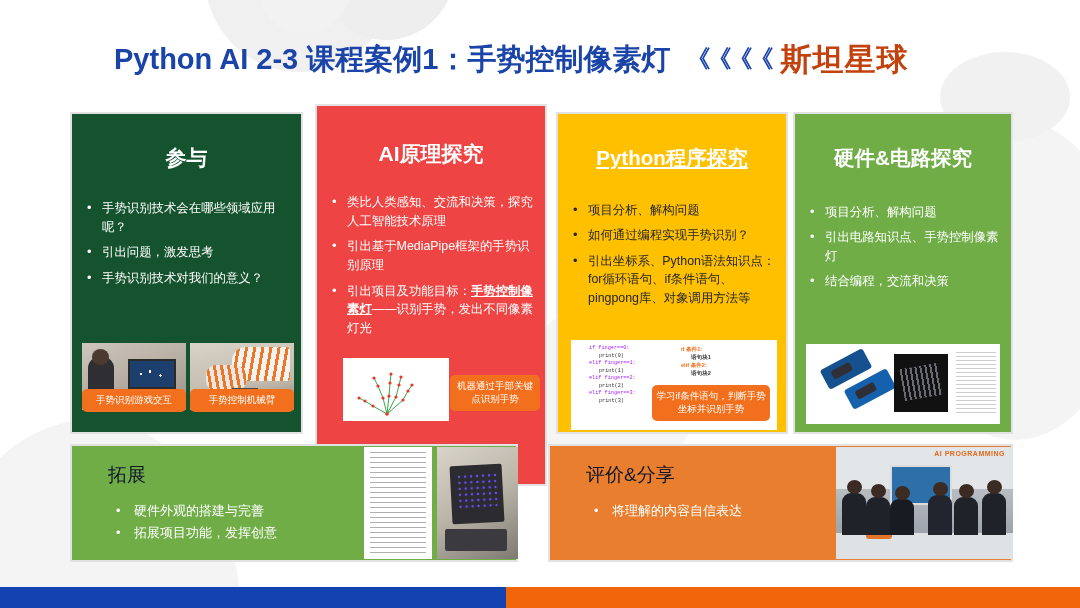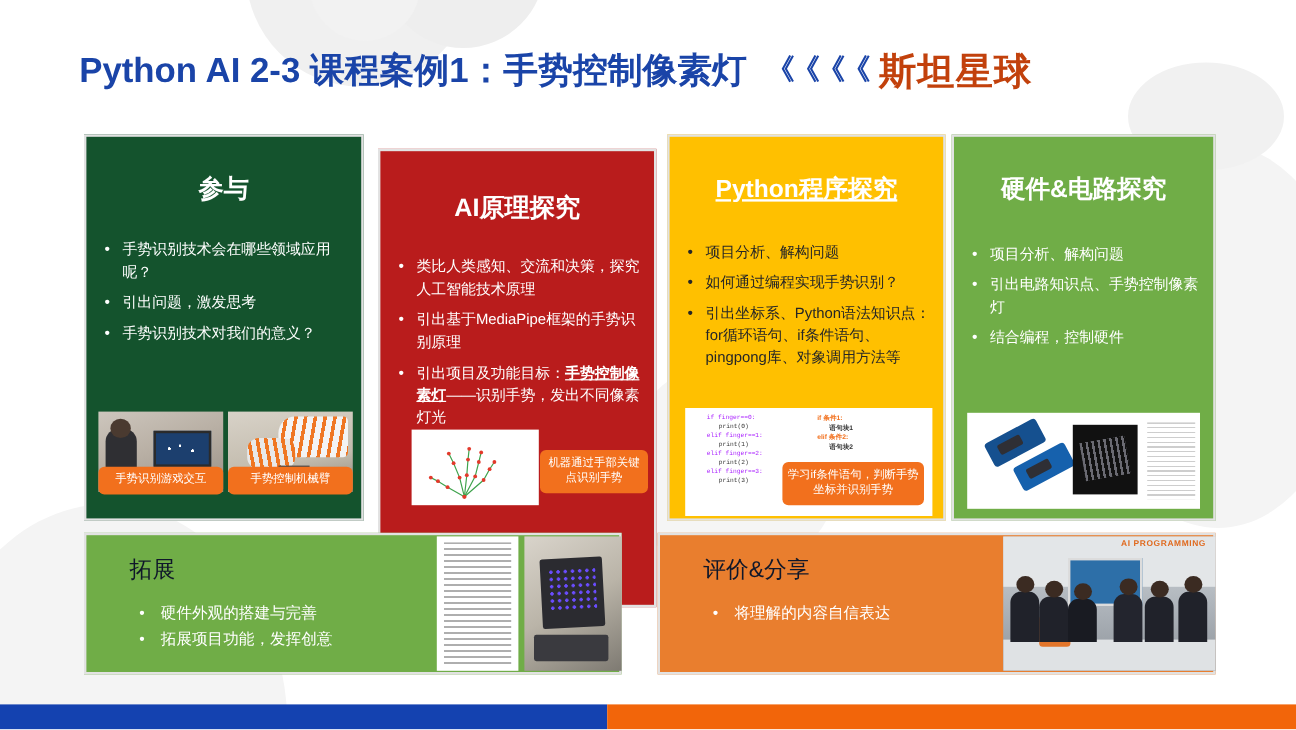--- a/index.html
+++ b/index.html
@@ -38,20 +38,21 @@
     padding-left: 66px;
     box-sizing: border-box;
   }
   .title {
     font-size: 29px;
     font-weight: bold;
     color: #1a44a8;
     letter-spacing: 0px;
     white-space: nowrap;
     line-height: 1;
+    margin-left: 48px;
   }
   .title .t-latin { font-weight: bold; }
   .brand-wrap {
     display: flex;
     align-items: center;
     margin-left: 16px;
     white-space: nowrap;
   }
   .chevrons {
     color: #1a44a8;
@@ -100,21 +101,21 @@
     content: "•";
     position: absolute;
     left: 3px;
     top: -1px;
     font-size: 13px;
   }
   .bullets .u { text-decoration: underline; font-weight: bold; }
 
   
   #p-orange { left: 70px;  top: 112px; width: 233px; height: 322px; background: #14532d; }
-  #p-blue   { left: 315px; top: 124px; width: 232px; height: 382px; background: #b91c1c; }
+  #p-blue   { left: 315px; top: 104px; width: 232px; height: 382px; background: #ef4444; }
   #p-yellow { left: 556px; top: 112px; width: 232px; height: 322px; background: #ffc000; }
   #p-green  { left: 793px; top: 112px; width: 220px; height: 322px; background: #70ad47; }
 
   #p-orange .panel-head { margin-top: 32px; }
   #p-blue   .panel-head { margin-top: 36px; }
   #p-yellow .panel-head { margin-top: 33px; font-size: 20.5px; text-decoration: underline; }
   #p-green  .panel-head { margin-top: 33px; font-size: 20.5px; }
 
   #p-orange .bullets { margin-top: 30px; }
   #p-blue   .bullets { margin-top: 28px; }
@@ -339,21 +340,21 @@
       <div class="ind bold">语句块2</div>
     </div>
   </div>
   <div class="cap" id="cap-code">学习if条件语句，判断手势坐标并识别手势</div>
 
   <div class="panel" id="p-green">
     <div class="panel-head">硬件&amp;电路探究</div>
     <ul class="bullets">
       <li>项目分析、解构问题</li>
       <li>引出电路知识点、手势控制像素灯</li>
-      <li>结合编程，控制硬件</li>
+      <li>结合编程，交流和决策</li>
     </ul>
   </div>
   <div class="photo" id="fig-hw">
     <div class="board" id="bd1"></div>
     <div class="board" id="bd2"></div>
     <div id="led">
         <div class="matrix"></div>
       </div>
     <div id="hwtext"></div>
   </div>

